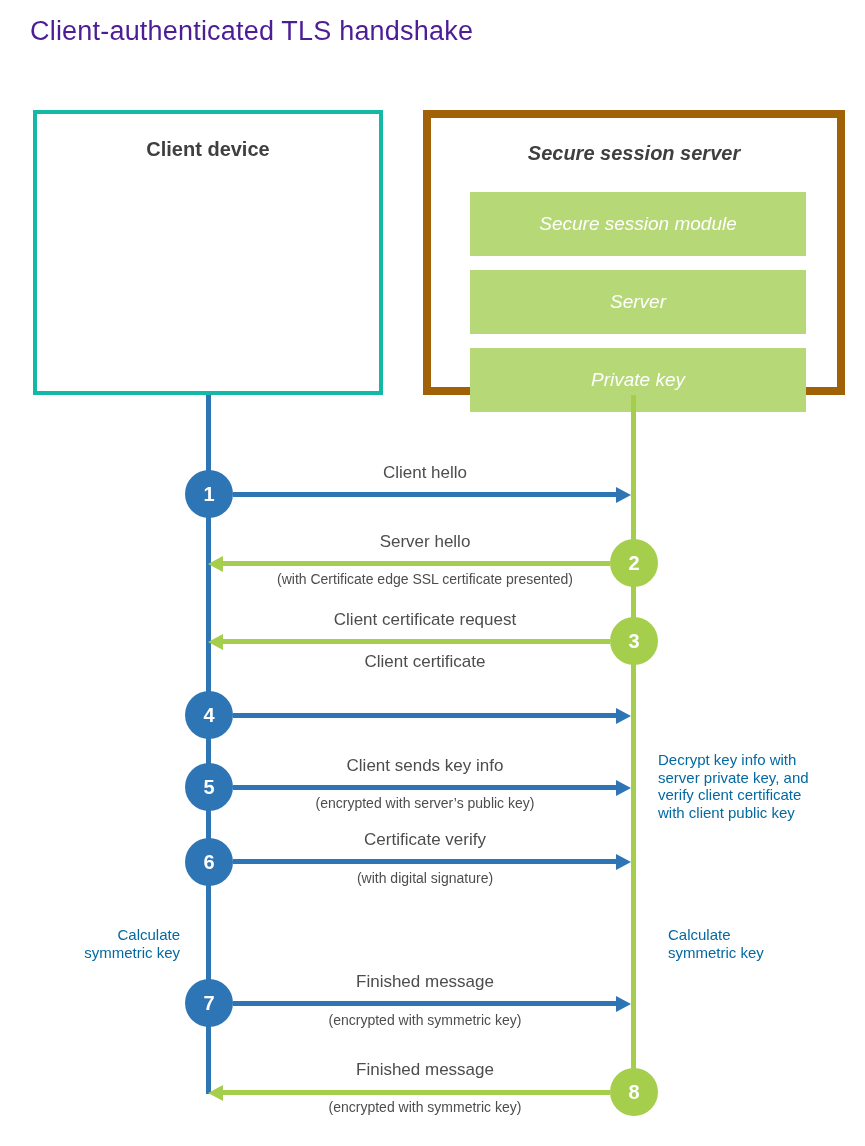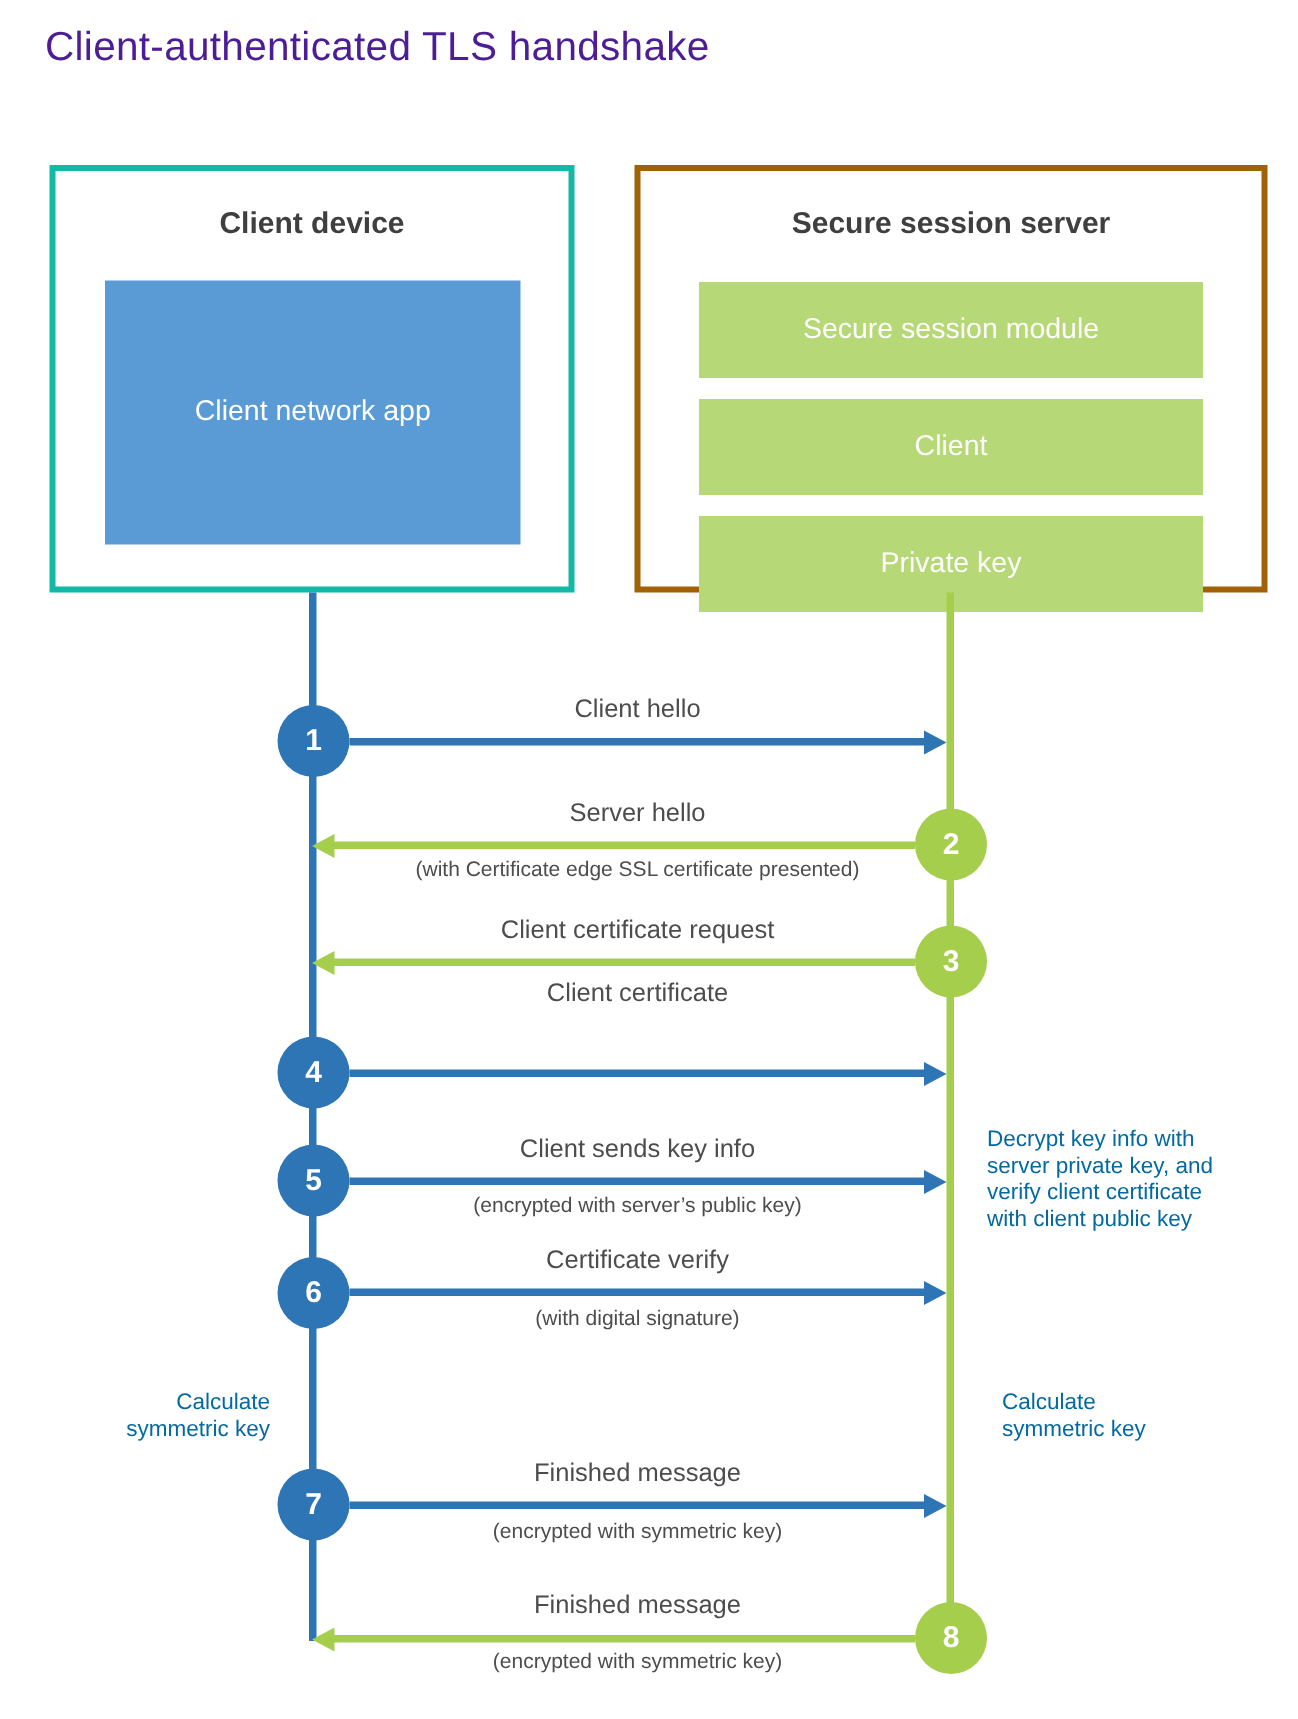--- a/index.html
+++ b/index.html
@@ -7,21 +7,21 @@
     position:relative; width:865px; height:1146px; background:#ffffff;
     font-family:"Liberation Sans","DejaVu Sans",sans-serif; overflow:hidden;
   }
   .page-title {
     position:absolute; left:30px; top:16px; font-size:27px; font-weight:300;
     color:#4c1d95; letter-spacing:0.2px;
   }
   
   .entity-box { position:absolute; box-sizing:border-box; background:#ffffff; }
   .box-client { left:33px; top:110px; width:350px; height:285px; border:4px solid #14b8a6; }
-  .box-server { left:423px; top:110px; width:422px; height:285px; border:4px solid #a16207; }
+  .box-server { left:423px; top:110px; width:422px; height:285px; border:8px solid #a16207;font-style:italic; }
   .entity-title {
     position:absolute; left:0; right:0; top:24px; text-align:center;
     font-size:20px; font-weight:bold; color:#3f3f3f;
   }
   .app-rect {
     position:absolute; left:33px; top:73px; width:277px; height:176px;
     background:#5B9BD5; display:flex; align-items:center; justify-content:center;
   }
   .app-rect span { color:#ffffff; font-size:19px; text-align:center; max-width:170px; line-height:1.35; }
   .module-stack { position:absolute; left:39px; top:74px; width:336px; }
@@ -73,30 +73,27 @@
 </style>
 </head>
 <body>
 
 <div class="canvas">
 
   <div class="page-title">Client-authenticated TLS handshake</div>
 
   <div class="entity-box box-client">
     <div class="entity-title">Client device</div>
-    <div class="app-rect">
-      <span>Client network app</span>
-    </div>
   </div>
 
   <div class="entity-box box-server">
     <div class="entity-title">Secure session server</div>
     <div class="module-stack">
       <div class="module-bar">Secure session module</div>
-      <div class="module-bar">Client</div>
+      <div class="module-bar">Server</div>
       <div class="module-bar">Private key</div>
     </div>
   </div>
 
   <div class="vline blue"></div>
   <div class="vline green"></div>
 
   <div class="arrow blue right" style="left:233px; top:492px; width:384px;"></div>
   <div class="arrow-label" style="top:463px;">Client hello</div>
   <div class="step-circle blue" style="left:185px; top:470px;">

